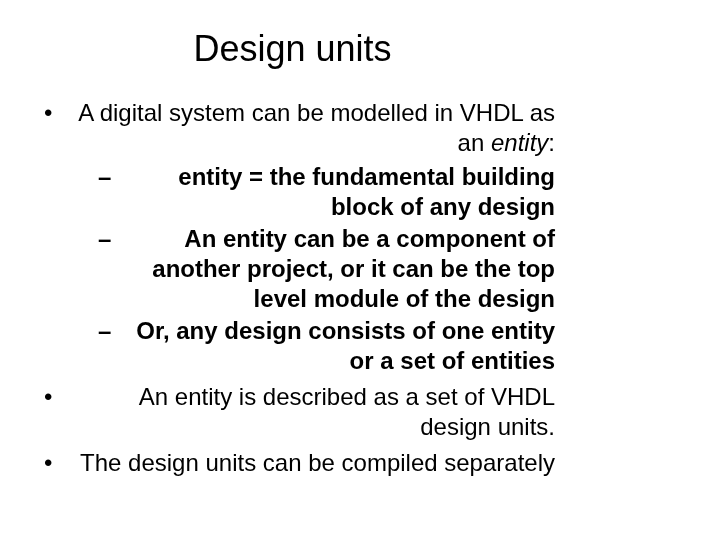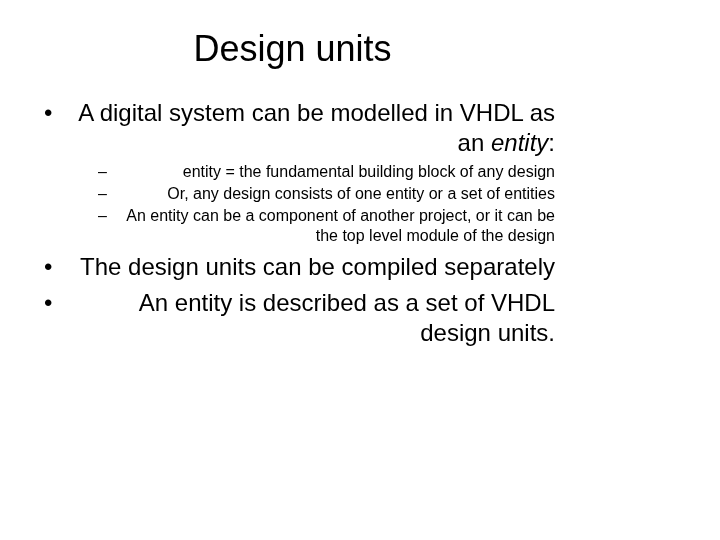--- a/index.html
+++ b/index.html
@@ -41,22 +41,23 @@
     position: absolute;
     left: 6px;
     top: 0;
     font-size: 24px;
     line-height: 1.25;
   }
   ul.level2 {
     list-style: none;
     padding: 0;
     margin: 4px 0 6px 30px;
-    font-size: 16px;
+    font-size: 24px;
     line-height: 1.25;
+    font-weight: bold;
   }
   ul.level2 > li {
     position: relative;
     padding-left: 22px;
     margin-bottom: 2px;
   }
   ul.level2 > li::before {
     content: "–";
     position: absolute;
     left: 0;
@@ -70,20 +71,20 @@
 <body>
 
 <div class="slide">
   <div class="title">Design units</div>
 
   <ul class="level1">
     <li>
       <span>A digital system can be modelled in VHDL as an </span><span class="italic">entity</span><span>:</span>
       <ul class="level2">
         <li>entity = the fundamental building block of any design</li>
+        <li>An entity can be a component of another project, or it can be the top level module of the design</li>
         <li>Or, any design consists of one entity or a set of entities</li>
-        <li>An entity can be a component of another project, or it can be the top level module of the design</li>
       </ul>
     </li>
+    <li>An entity is described as a set of VHDL design units.</li>
     <li>The design units can be compiled separately</li>
-    <li>An entity is described as a set of VHDL design units.</li>
   </ul>
 </div>
 
 </body></html>

